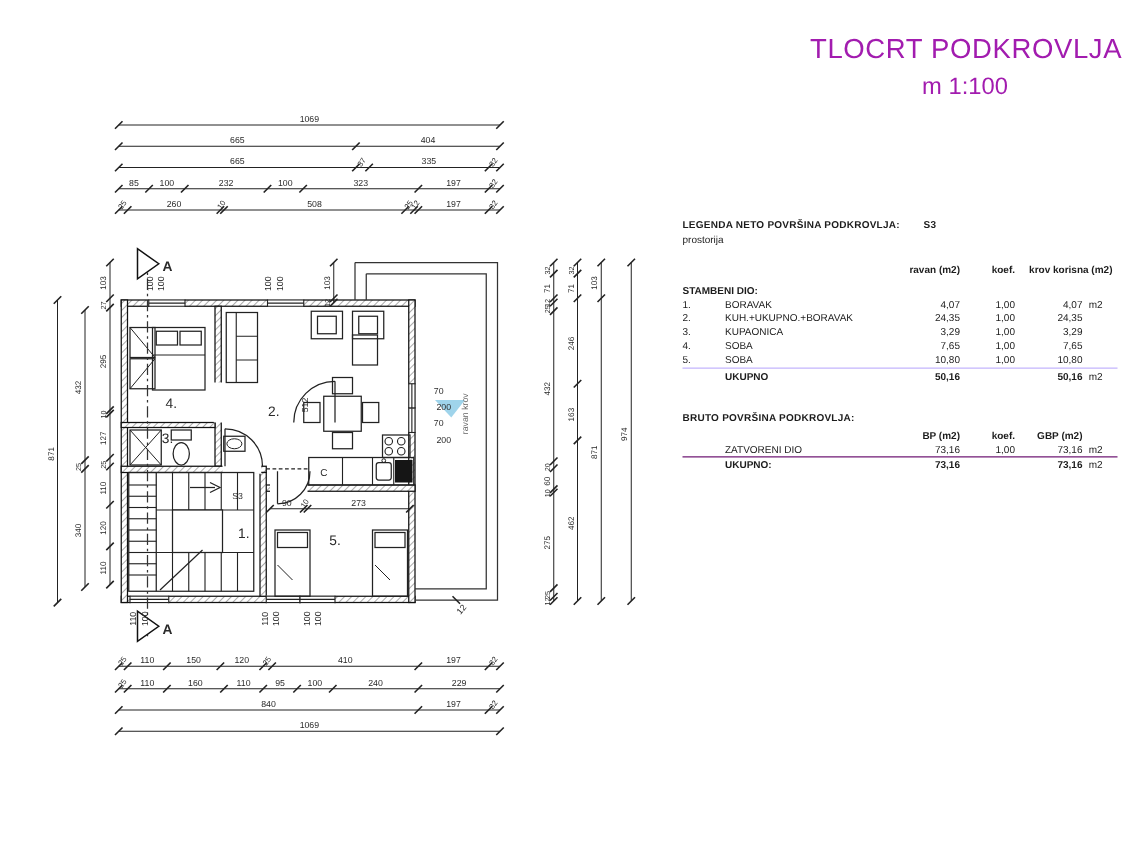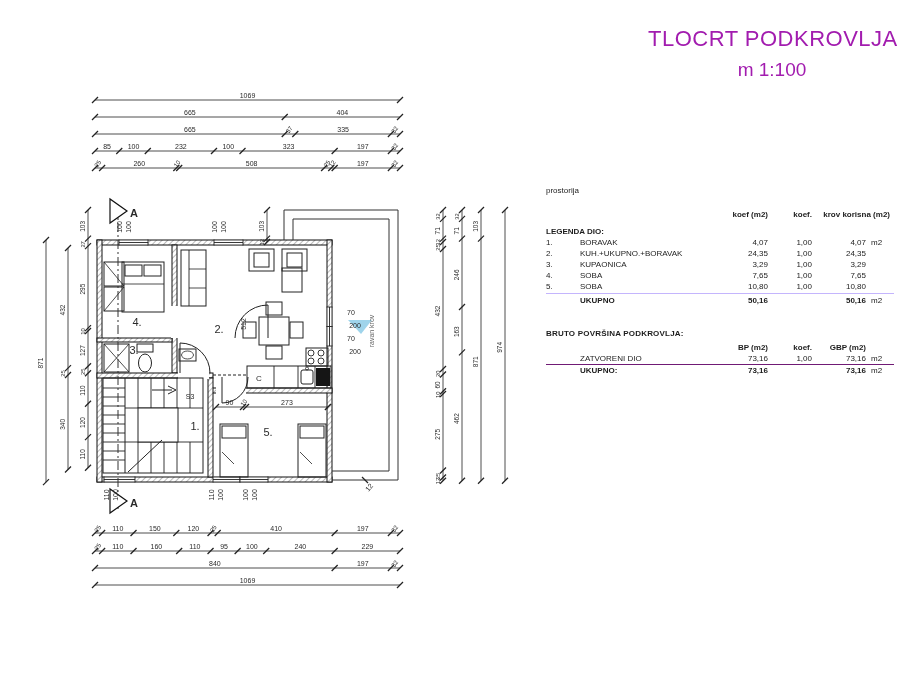--- a/index.html
+++ b/index.html
@@ -7,21 +7,21 @@
        font-family:"Liberation Sans",sans-serif;color:#222}
   .title-block{position:absolute;left:648px;top:26px;width:248px;text-align:center;color:#a21caf}
   .title-main{font-size:22px;letter-spacing:.5px;white-space:nowrap}
   .title-scale{font-size:19px;margin-top:7px}
 
   .legend{position:absolute;left:546px;top:174px;width:348px;font-size:8px;line-height:11px;color:#1c1c1c}
   .lrow{display:grid;grid-template-columns:34px 132px 56px 44px 54px 24px;align-items:baseline}
   .rt{text-align:right}
   .b{font-weight:bold}
   .lhead{font-weight:bold;letter-spacing:.2px}
-  .lsub{margin-top:11px}
+  .lsub{margin-top:1px}
   .colhead{margin-top:13px;font-weight:bold}
   .sect{margin-top:6px;font-weight:bold}
   .tot-top{border-top:1px solid #c4b5fd;margin-top:1px;padding-top:1px}
   .und{border-bottom:1px solid #701a75}
   .bruto{margin-top:22px}
   .unit-cell{padding-left:5px}
   svg text{font-family:"Liberation Sans",sans-serif}
 </style>
 </head>
 <body>
@@ -397,31 +397,36 @@
     <text x="190" y="399" font-size="7" fill="#2a2a2a" text-anchor="middle">S3</text>
     <text x="0" y="0" font-size="7" fill="#2a2a2a" text-anchor="middle"></text>
   </svg>
 
 <div class="title-block">
   <div class="title-main">TLOCRT PODKROVLJA</div>
   <div class="title-scale">m 1:100</div>
 </div>
 
 <div class="legend">
+  <div class="lhead">
+    <span>LEGENDA NETO POVRŠINA PODKROVLJA:</span>
+    <span style="display:inline-block;width:14px"></span>
+    <span>S3</span>
+  </div>
   <div class="lsub">prostorija</div>
 
   <div class="lrow colhead">
     <span></span>
       <span></span>
-    <span class="rt">koef (m2)</span>
+    <span class="rt">ravan (m2)</span>
     <span class="rt">koef.</span>
     <span class="rt" style="grid-column:5/7;white-space:nowrap">krov korisna (m2)</span>
   </div>
 
-  <div class="sect">LEGENDA DIO:</div>
+  <div class="sect">STAMBENI DIO:</div>
 
   <div id="legend-rows">
       <div class="lrow">
         <span class="">1.</span>
         <span class="">BORAVAK</span>
         <span class="rt">4,07</span>
         <span class="rt">1,00</span>
         <span class="rt">4,07</span>
         <span class="unit-cell">m2</span>
       </div>

